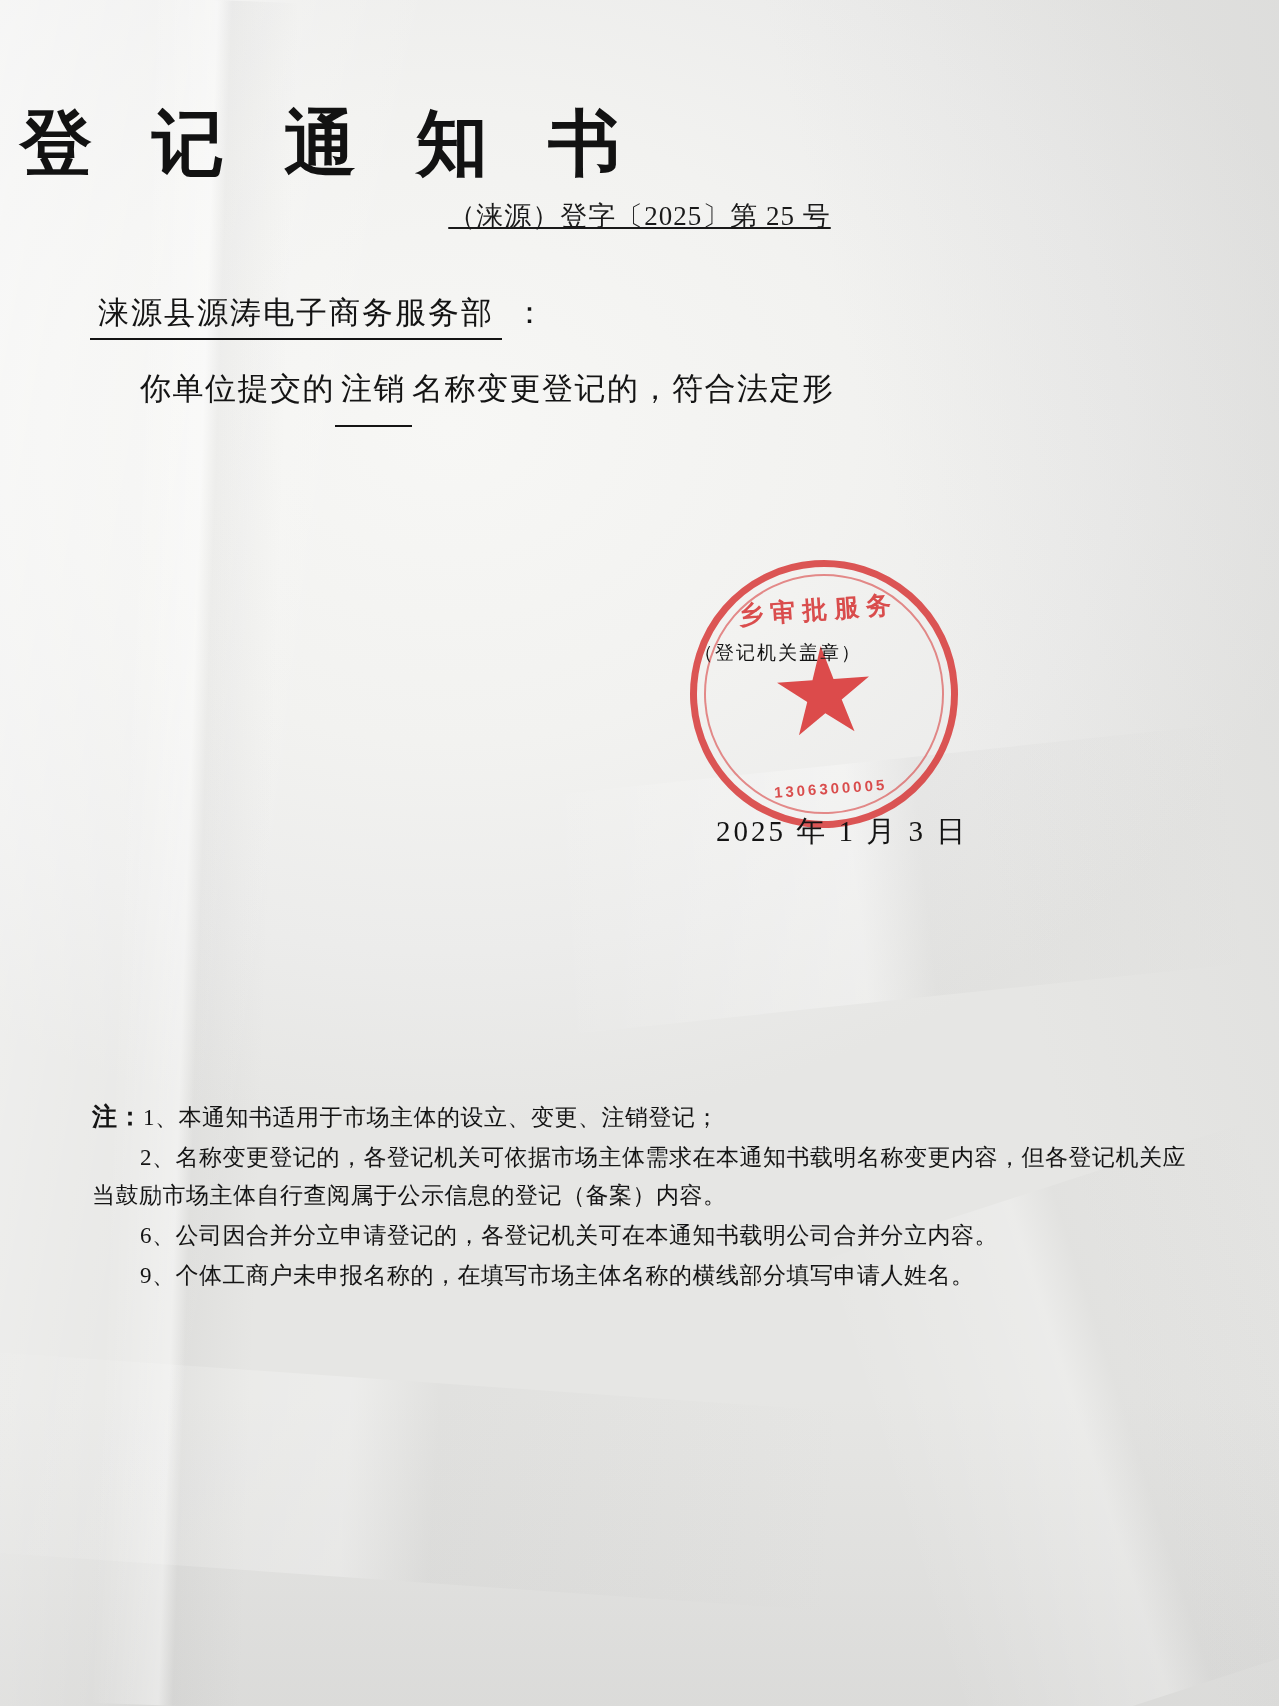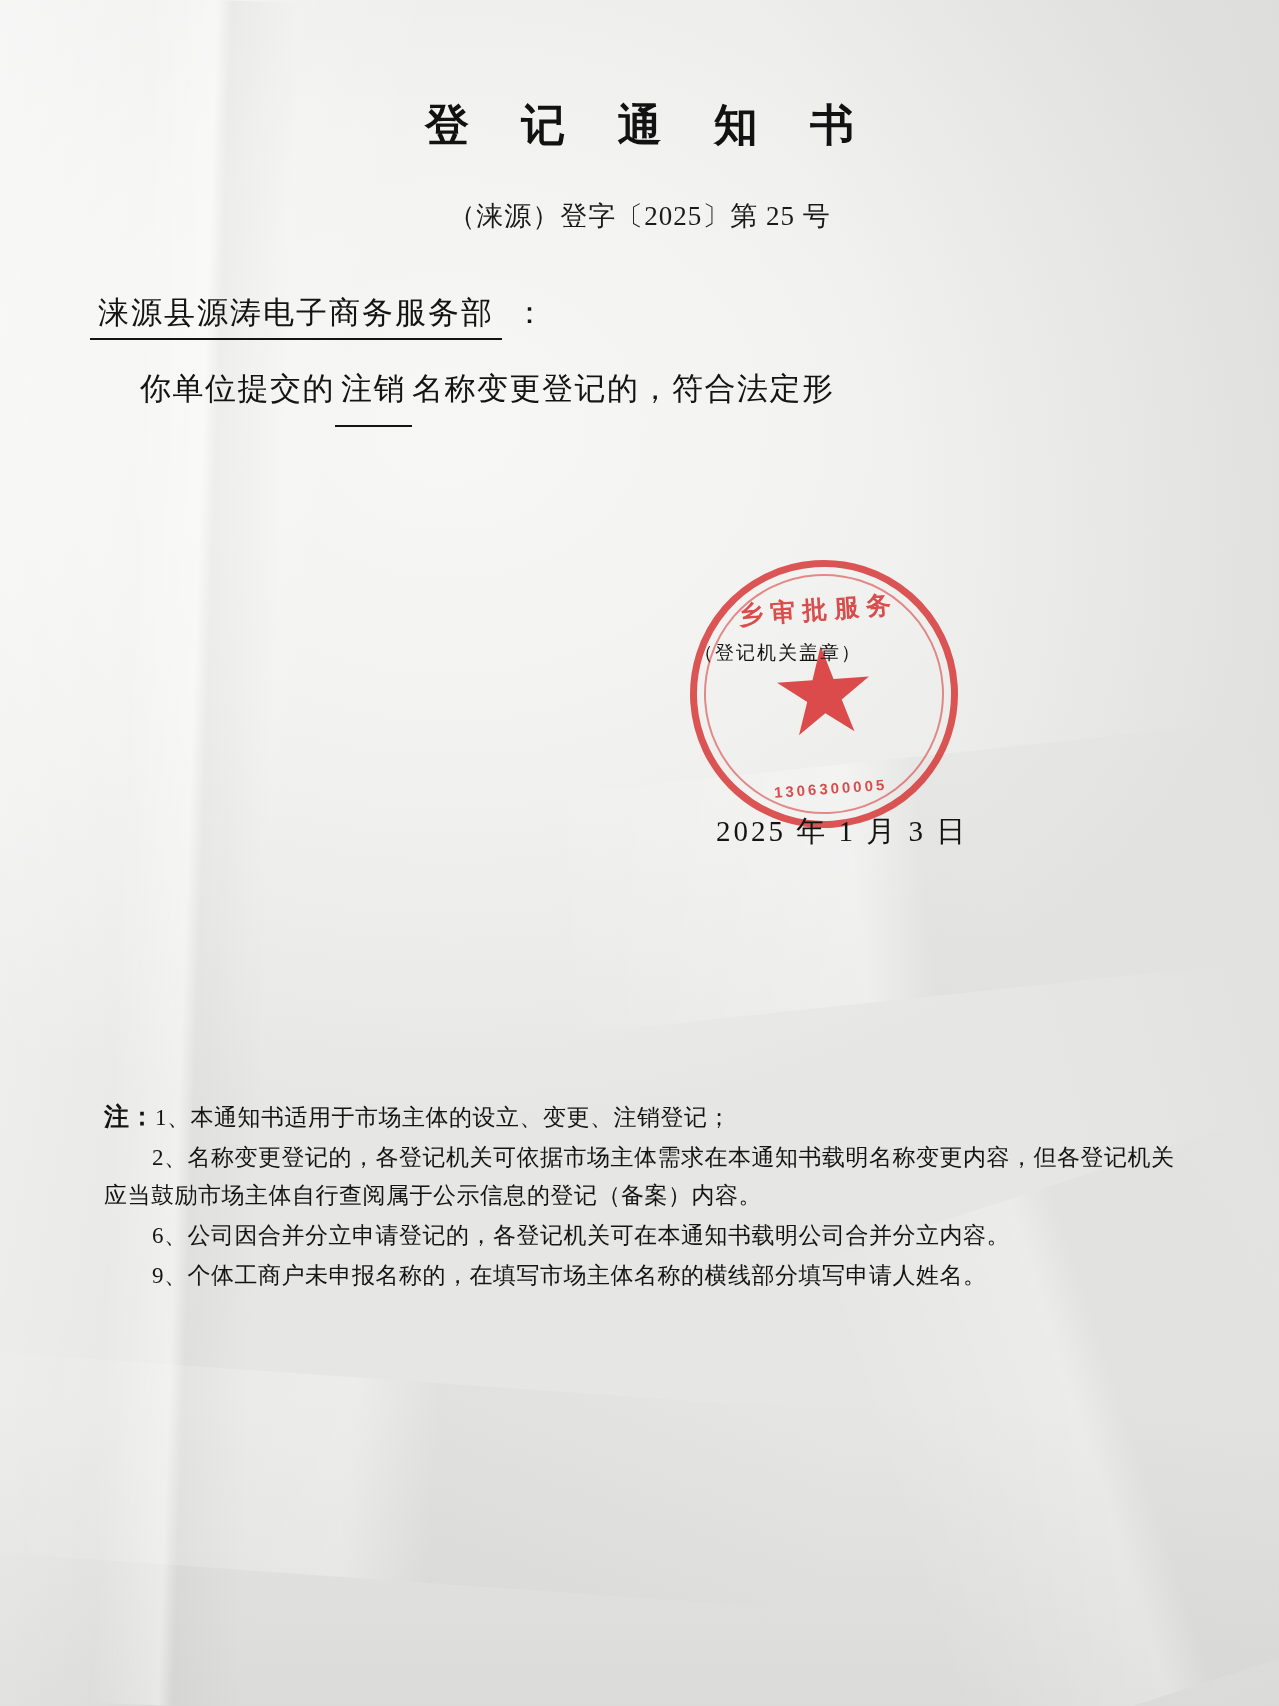--- a/index.html
+++ b/index.html
@@ -36,36 +36,36 @@
   }
   .crease-1 { left: 120px; top: 0; width: 150px; height: 1706px; transform: rotate(2deg); opacity: .55; }
   .crease-2 { left: 540px; top: 760px; width: 700px; height: 240px; transform: rotate(-6deg); opacity: .45; }
   .crease-3 { left: -60px; top: 1380px; width: 900px; height: 200px; transform: rotate(4deg); opacity: .40; }
   .crease-4 { left: 880px; top: 1180px; width: 460px; height: 520px; transform: rotate(-18deg); opacity: .35; }
 
   .title {
     position: absolute;
     left: 0; right: 0;
     top: 96px;
-    text-align: center;
-    font-size: 44px;
+    font-size: 72px;
     font-weight: bold;
     letter-spacing: 20px;
     text-indent: 20px;
     color: #121212;
     font-family: "Liberation Sans", "DejaVu Sans", sans-serif;
   }
   .doc-number {
     position: absolute;
     left: 0; right: 0;
     top: 198px;
     text-align: center;
     font-size: 27px;
     color: #1a1a1a;
     letter-spacing: 1px;
+    text-decoration: underline;
   }
   .addressee {
     position: absolute;
     left: 90px;
     top: 292px;
     font-size: 31px;
     color: #141414;
     letter-spacing: 2px;
   }
   .addressee .name {
@@ -161,21 +161,21 @@
     top: 780px;
     font-size: 29px;
     color: #141414;
     letter-spacing: 3px;
     z-index: 5;
     margin-top: 32px;
   }
 
   .notes {
     position: absolute;
-    left: 104px;
+    left: 92px;
     right: 90px;
     top: 1098px;
     font-size: 23px;
     line-height: 38px;
     color: #141414;
     letter-spacing: 0.5px;
   }
   .notes .label {
     font-weight: bold;
     font-size: 25px;

